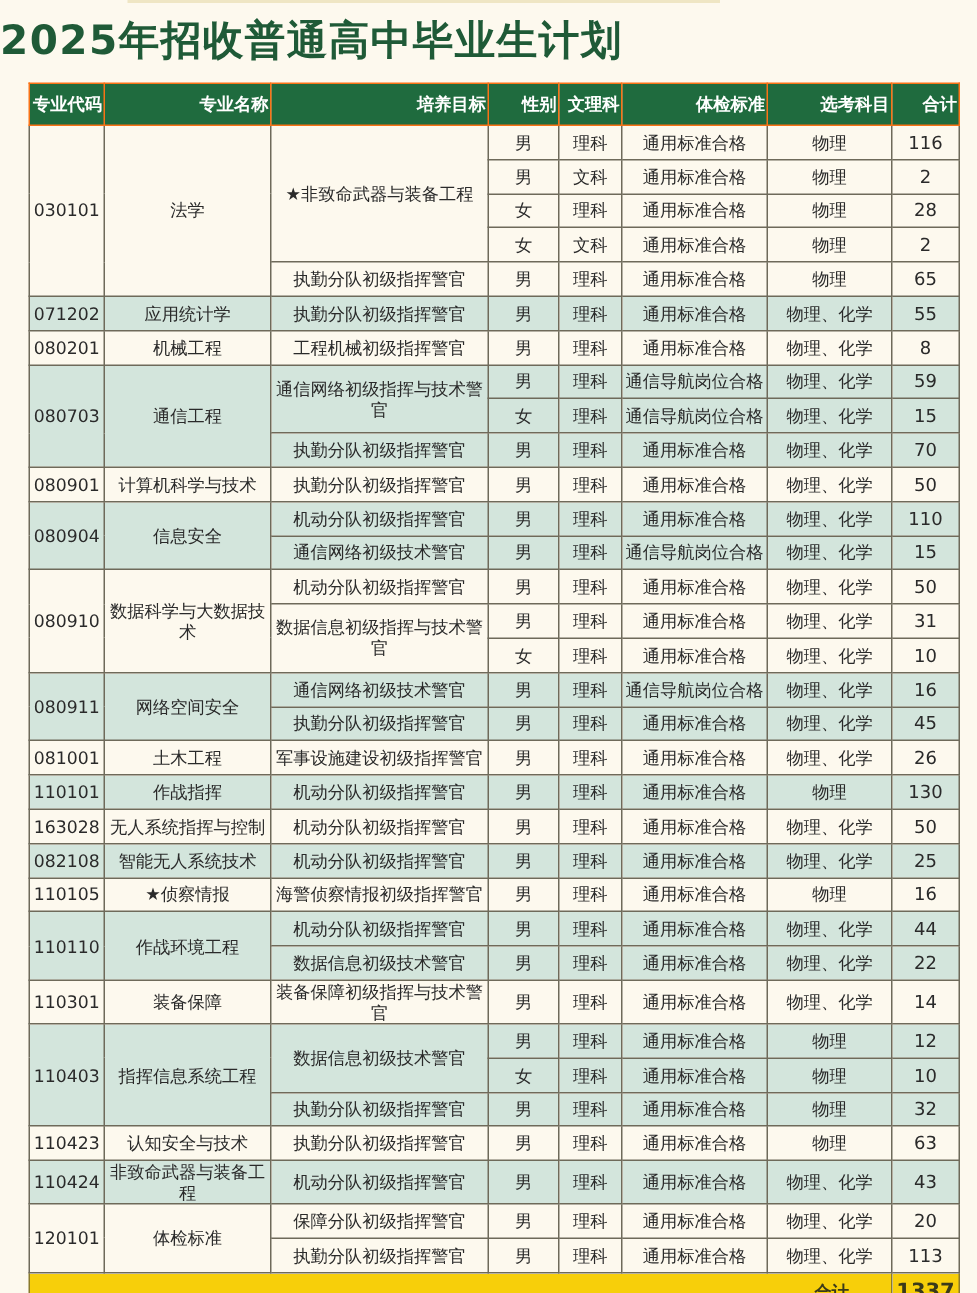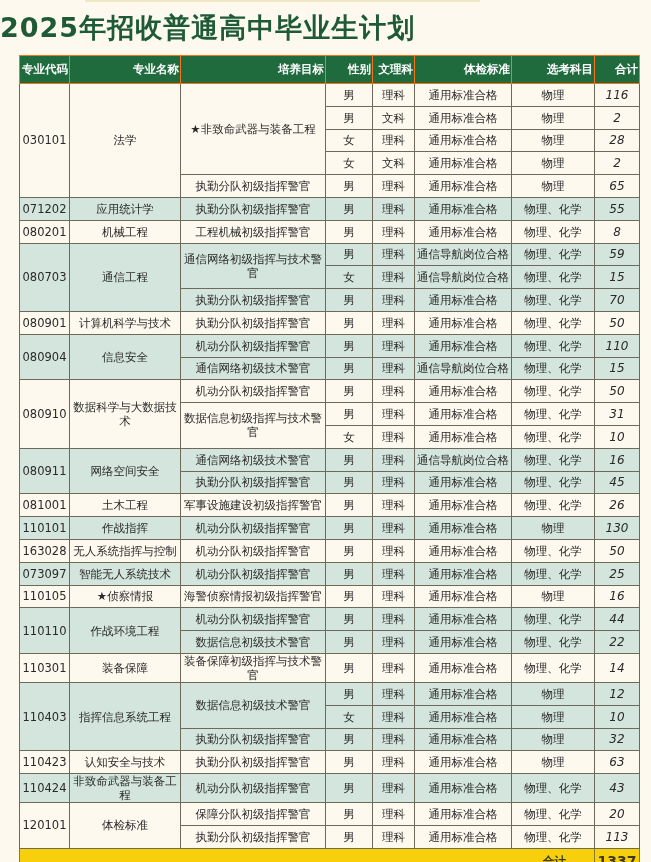--- a/index.html
+++ b/index.html
@@ -32,21 +32,21 @@
     height: 25px; padding: 1px; border: 1px solid #f97316; text-align: right;
   }
   td {
     height: 21.8px; padding: 0; text-align: center; vertical-align: middle;
     border: 1px solid #6e6a5a; white-space: nowrap; overflow: hidden;
     line-height: 14px;
   }
   tr.g td { background: #d3e5dc; }
   tr.w td { background: #fdf9ee; }
   td.code { font-size: 11.5px; margin-left: 30px; }
-  td.num { font-size: 12px; font-style: italic; }
+  td.num { font-size: 12px; }
   td.target { white-space: normal; }
   tr.total td {
     background: #f7cf0a; height: 25px; border: 1px solid #8a7a2a; font-weight: bold;
     color: #3a3a1a;
   }
   td.total-label { text-align: right; padding-right: 28px; font-size: 11.5px; }
   td.total-value { font-size: 14px; }
 </style>
 </head>
 <body>
@@ -257,21 +257,21 @@
         <td class="code">163028</td>
         <td class="target">无人系统指挥与控制</td>
         <td class="target">机动分队初级指挥警官</td>
         <td>男</td>
         <td>理科</td>
         <td>通用标准合格</td>
         <td>物理、化学</td>
         <td class="num">50</td>
       </tr>
       <tr class="g">
-        <td class="code">073097</td>
+        <td class="code">082108</td>
         <td class="target">智能无人系统技术</td>
         <td class="target">机动分队初级指挥警官</td>
         <td>男</td>
         <td>理科</td>
         <td>通用标准合格</td>
         <td>物理、化学</td>
         <td class="num">25</td>
       </tr>
       <tr class="w">
         <td class="code">110105</td>

